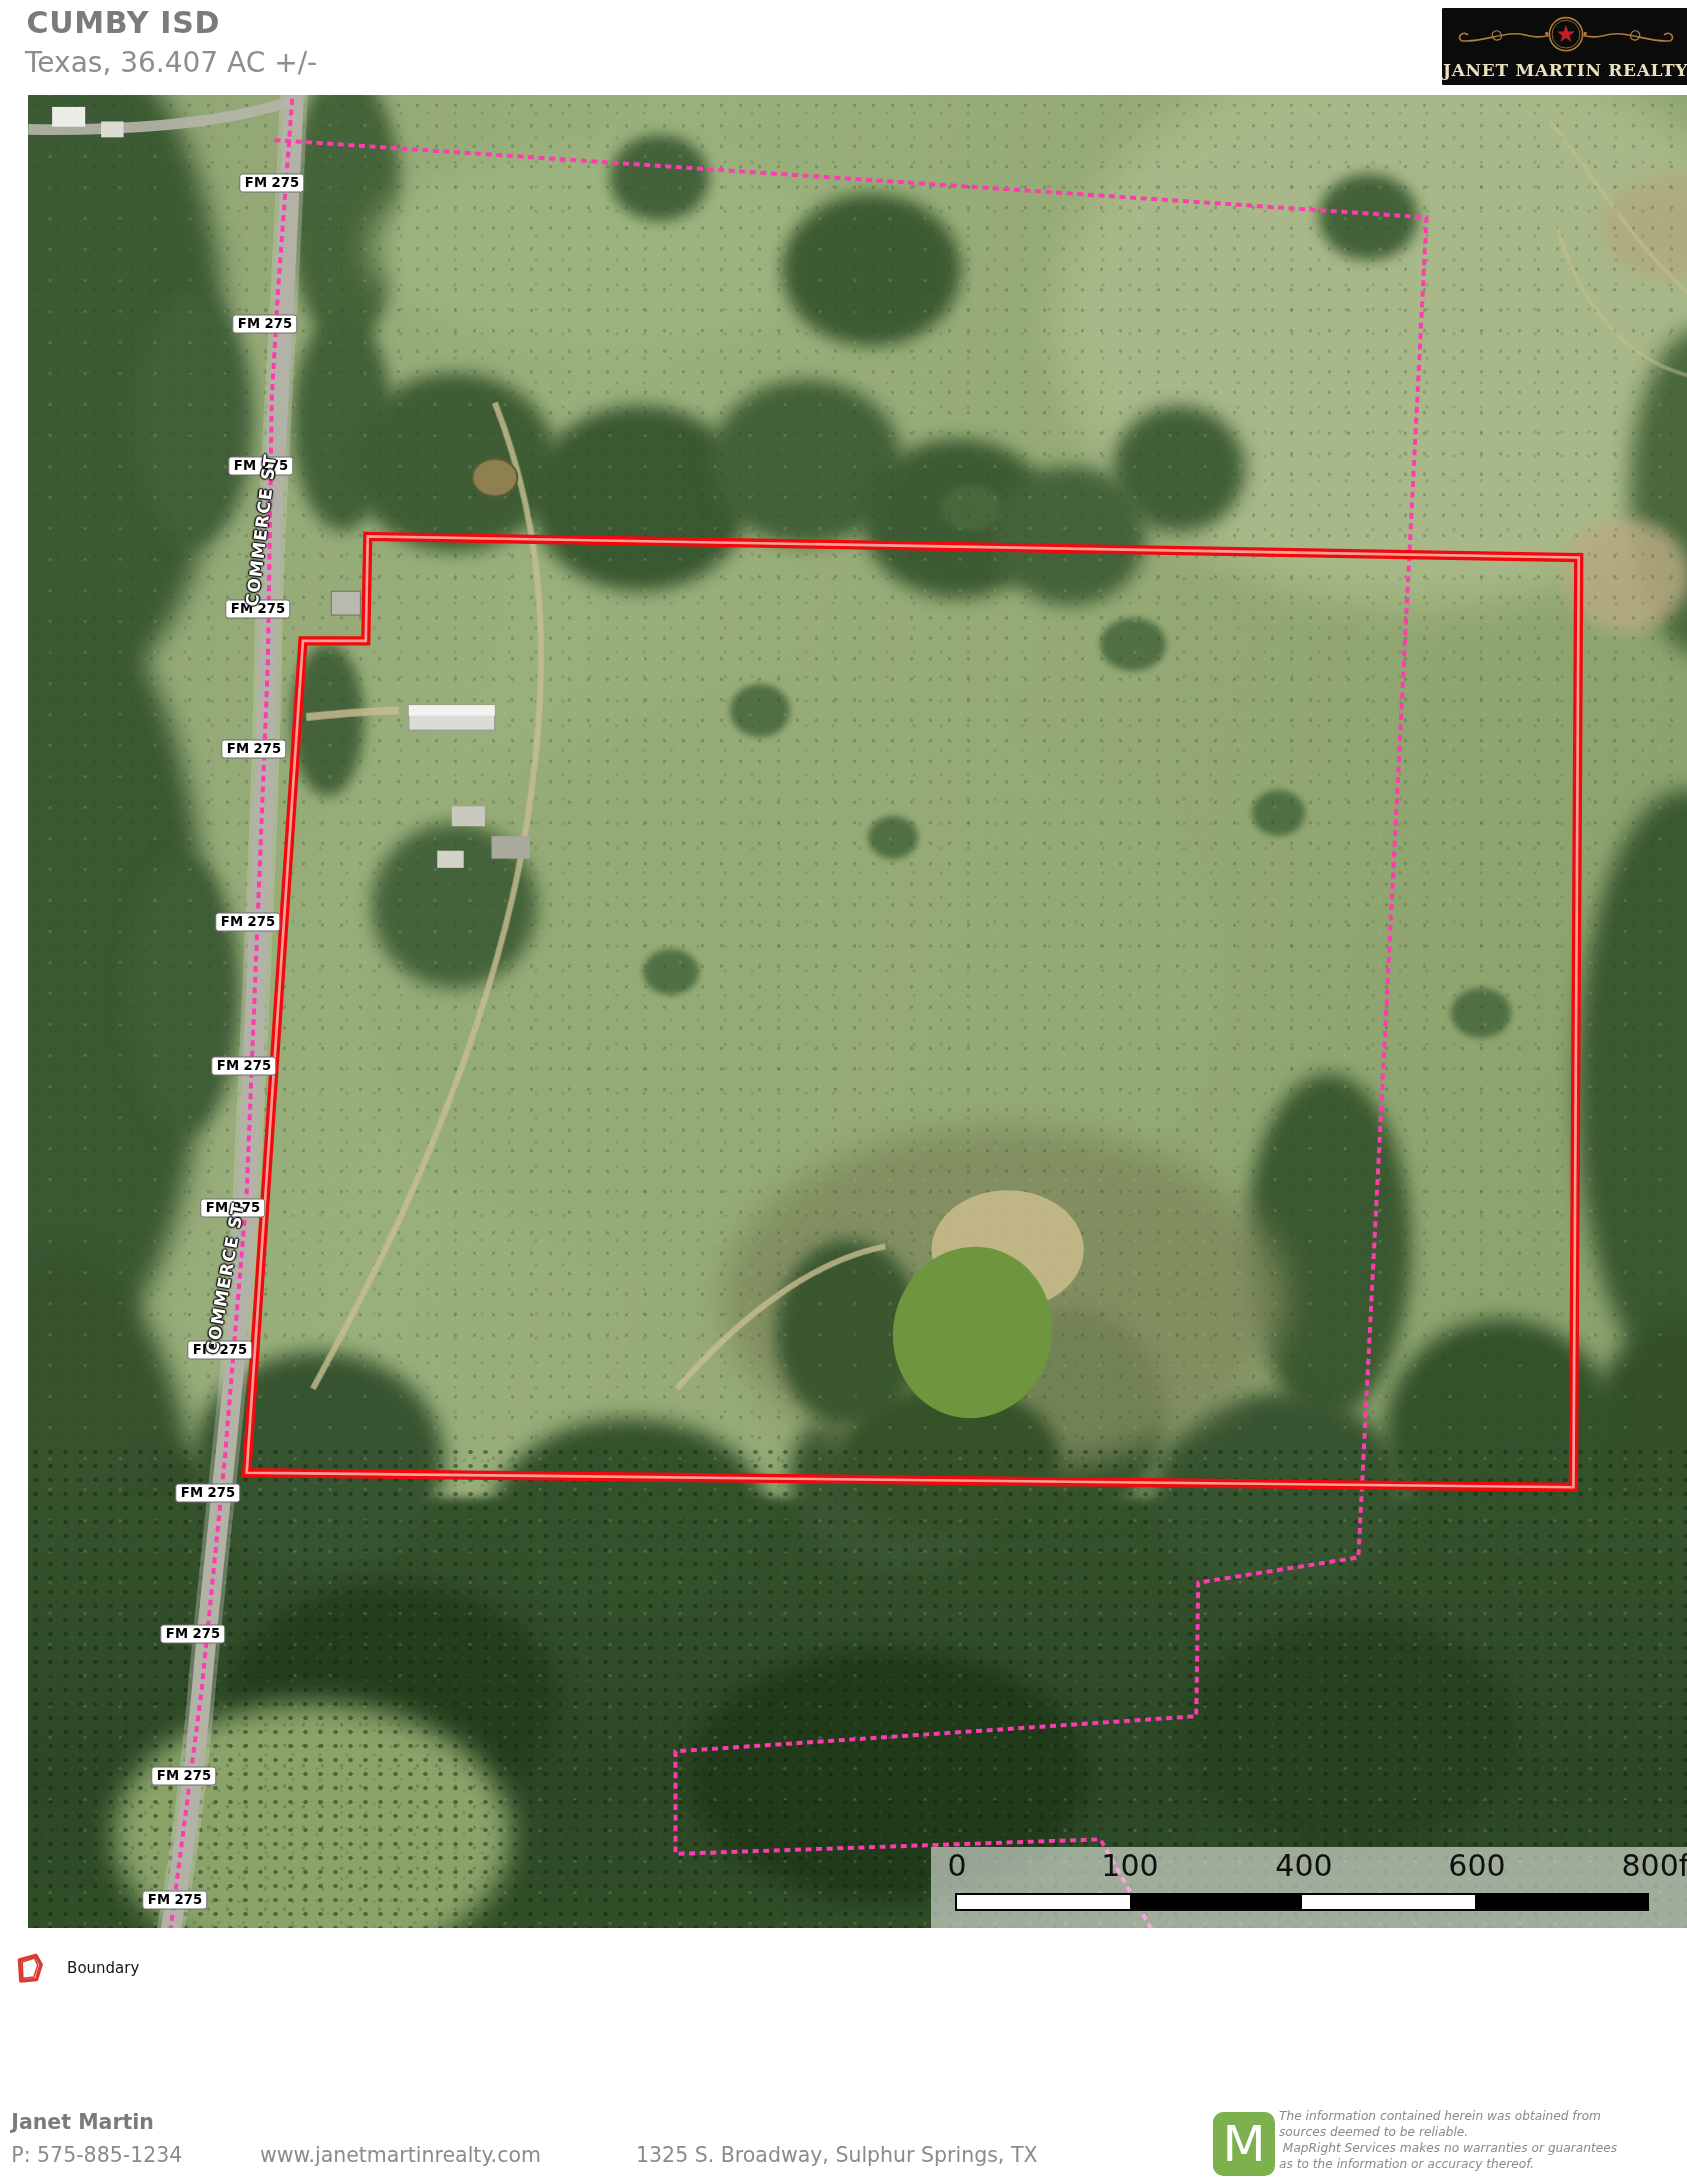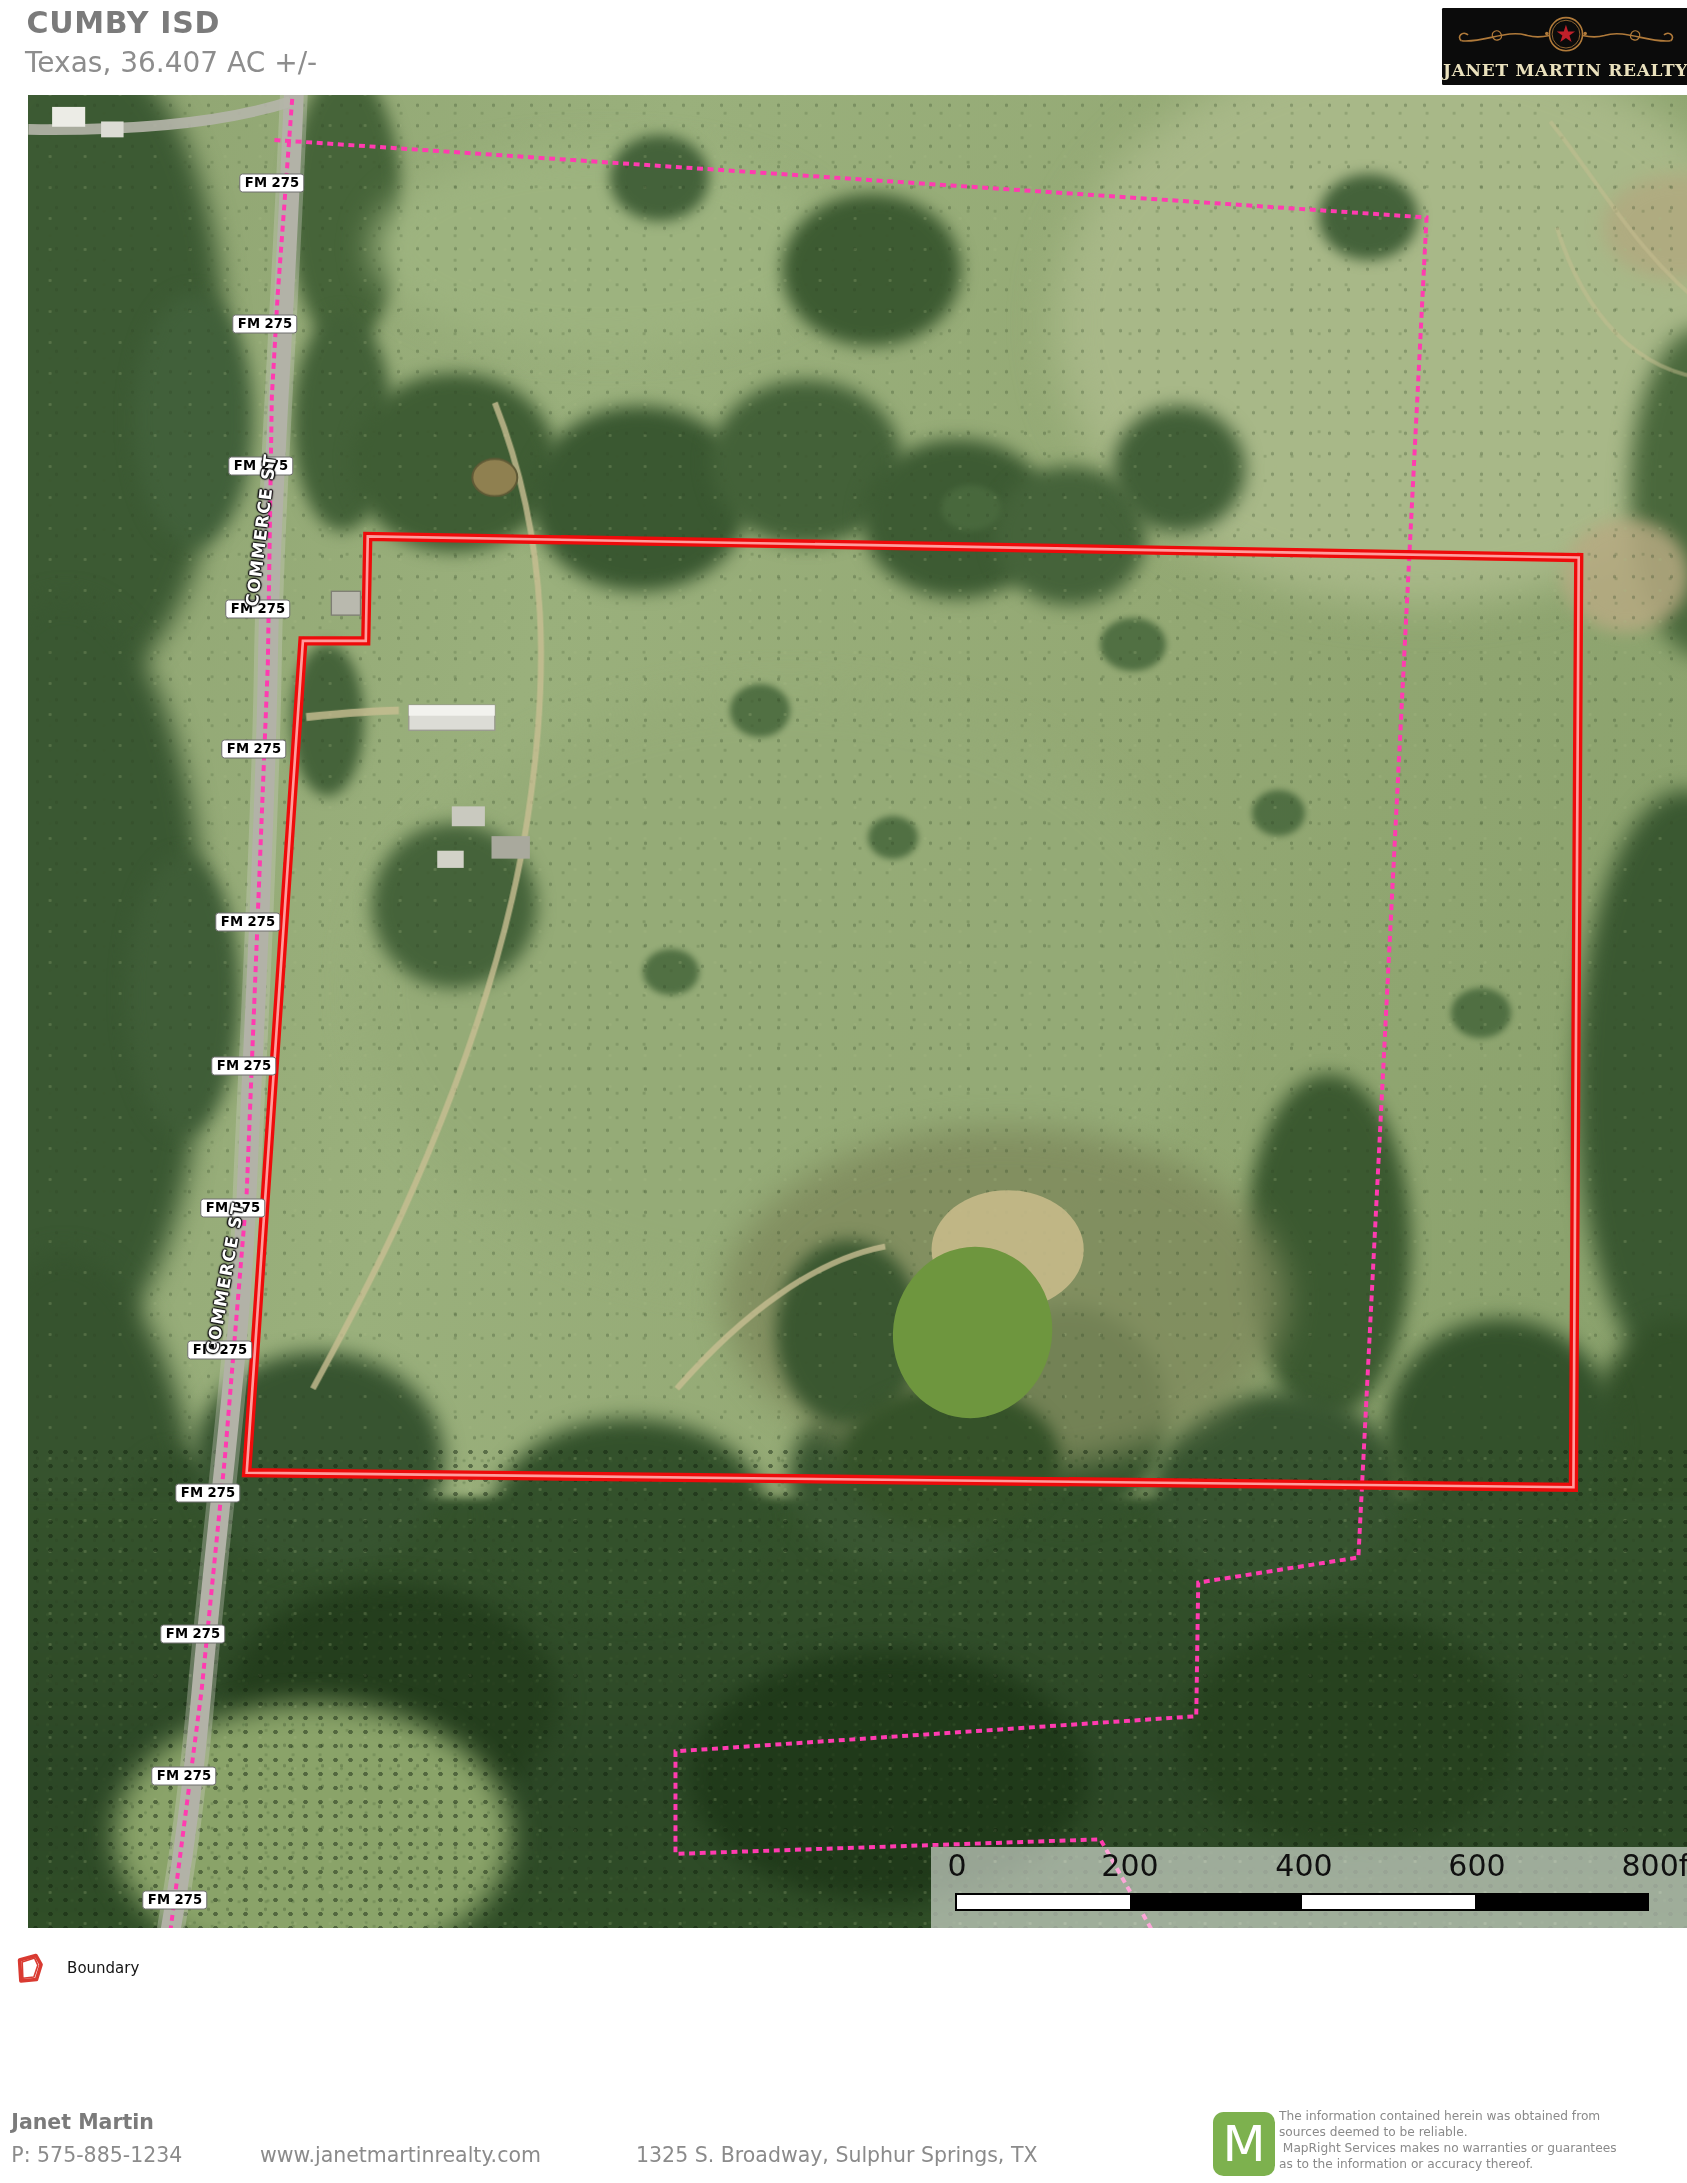--- a/index.html
+++ b/index.html
@@ -58,21 +58,21 @@
   .footer{position:absolute;left:0;top:2085px;width:1688px;height:99px;background:#fff;padding-left:36px;}
   .agent{position:absolute;left:11.3px;top:25px;font-weight:700;font-size:20.5px;color:#7b7b7b;
          font-family:"DejaVu Sans",sans-serif;}
   .frow{position:absolute;top:58px;font-size:20.5px;color:#8b8b8b;font-family:"DejaVu Sans",sans-serif;white-space:nowrap;}
   .fphone{left:11.3px;} .fsite{left:260px;} .faddr{left:636px;}
   .mlogo{position:absolute;left:1213px;top:26.5px;width:62px;height:64px;border-radius:10.6px;
          background:var(--brand-green,#7db14e);display:flex;align-items:center;justify-content:center;}
   .mlogo span{font-family:"DejaVu Sans",sans-serif;font-size:50px;color:#fff;line-height:1;}
   .disc{position:absolute;left:1279px;top:22.5px;width:407px;font-family:"DejaVu Sans",sans-serif;
         font-size:12.2px;line-height:16px;color:#8a8a8a;}
-  .disc div{white-space:pre;}
+  .disc div{white-space:pre;font-style:italic;}
 </style>
 </head>
 <body>
 
 <div class="page">
 
   <div class="header">
     <div class="title">CUMBY ISD</div>
     <div class="subtitle">Texas, 36.407 AC +/-</div>
     <div class="brand">
@@ -210,21 +210,21 @@
     <div class="pill" style="left:192px;top:1255px">FM 275</div>
     <div class="pill" style="left:180px;top:1398px">FM 275</div>
     <div class="pill" style="left:165px;top:1539px">FM 275</div>
     <div class="pill" style="left:156px;top:1681px">FM 275</div>
     <div class="pill" style="left:147px;top:1805px">FM 275</div>
     <div class="street" style="left:233px;top:435px;--r:-83deg">COMMERCE ST</div>
     <div class="street" style="left:197px;top:1183px;--r:-80deg">COMMERCE ST</div>
 
     <div class="scalebar">
       <span class="tick" style="left:26px">0</span>
-      <span class="tick" style="left:199px">200</span>
+      <span class="tick" style="left:199px">100</span>
       <span class="tick" style="left:373px">400</span>
       <span class="tick" style="left:546px">600</span>
       <span class="tick" style="left:730px">800ft</span>
       <div class="bar">
         <div class="seg-w"></div>
           <div class="seg-b"></div>
           <div class="seg-w"></div>
           <div class="seg-b"></div>
       </div>
     </div>

